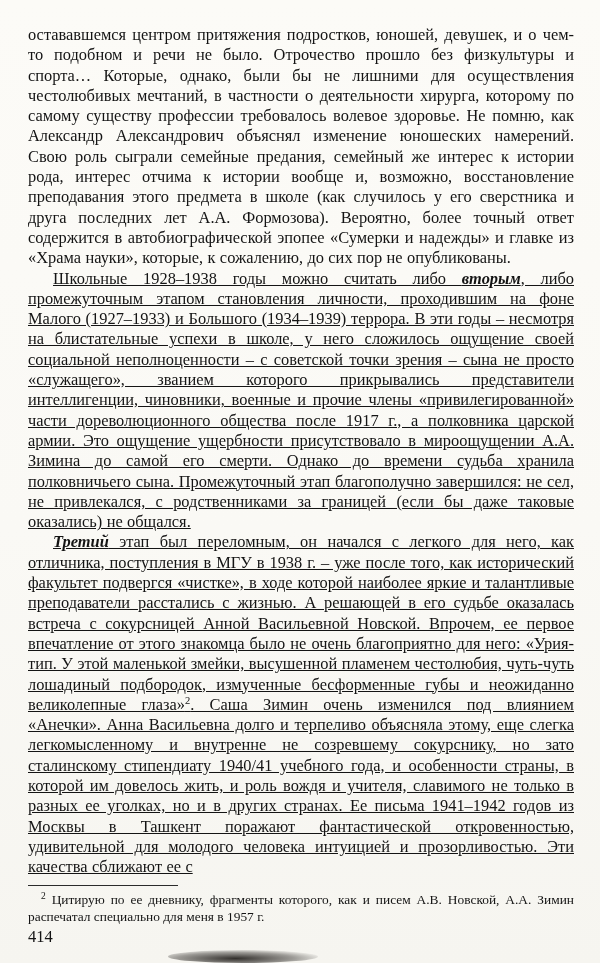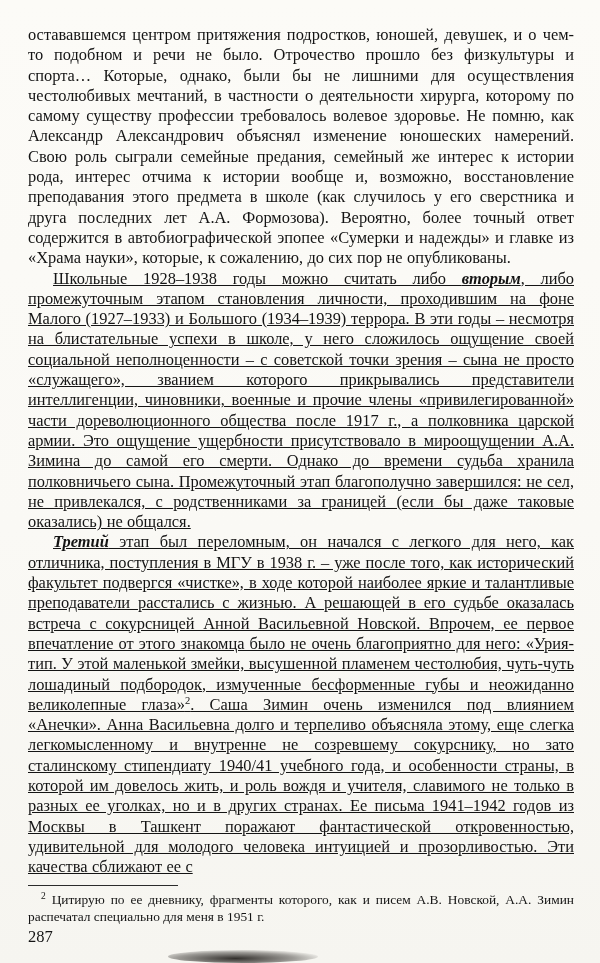--- a/index.html
+++ b/index.html
@@ -95,20 +95,20 @@
     <p class="para"><span>остававшемся центром притяжения подростков, юношей, девушек, и о чем-то подобном и речи не было. Отрочество прошло без физкультуры и спорта… Которые, однако, были бы не лишними для осуществления честолюбивых мечтаний, в частности о деятельности хирурга, которому по самому существу профессии требовалось волевое здоровье. Не помню, как Александр Александрович объяснял изменение юношеских намерений. Свою роль сыграли семейные предания, семейный же интерес к истории рода, интерес отчима к истории вообще и, возможно, восстановление преподавания этого предмета в школе (как случилось у его сверстника и друга последних лет А.А. Формозова). Вероятно, более точный ответ содержится в автобиографической эпопее «Сумерки и надежды» и главке из «Храма науки», которые, к сожалению, до сих пор не опубликованы.</span></p>
 
     <p class="para indent"><span>Школьные 1928–1938 годы можно считать либо </span><span class="bi">вторым</span><span>, либо промежуточным этапом становления личности, проходившим на фоне Малого (1927–1933) и Большого (1934–1939) террора. В эти годы – несмотря на блистательные успехи в школе, у него сложилось ощущение своей социальной неполноценности – с советской точки зрения – сына не просто «служащего», званием которого прикрывались представители интеллигенции, чиновники, военные и прочие члены «привилегированной» части дореволюционного общества после 1917 г., а полковника царской армии. Это ощущение ущербности присутствовало в мироощущении А.А. Зимина до самой его смерти. Однако до времени судьба хранила полковничьего сына. Промежуточный этап благополучно завершился: не сел, не привлекался, с родственниками за границей (если бы даже таковые оказались) не общался.</span></p>
 
     <p class="para indent"><span class="bi">Третий</span><span> этап был переломным, он начался с легкого для него, как отличника, поступления в МГУ в 1938 г. – уже после того, как исторический факультет подвергся «чистке», в ходе которой наиболее яркие и талантливые преподаватели расстались с жизнью. А решающей в его судьбе оказалась встреча с сокурсницей Анной Васильевной Новской. Впрочем, ее первое впечатление от этого знакомца было не очень благоприятно для него: «Урия-тип. У этой маленькой змейки, высушенной пламенем честолюбия, чуть-чуть лошадиный подбородок, измученные бесформенные губы и неожиданно великолепные глаза»</span><span class="fn-ref">2</span><span>. Саша Зимин очень изменился под влиянием «Анечки». Анна Васильевна долго и терпеливо объясняла этому, еще слегка легкомысленному и внутренне не созревшему сокурснику, но зато сталинскому стипендиату 1940/41 учебного года, и особенности страны, в которой им довелось жить, и роль вождя и учителя, славимого не только в разных ее уголках, но и в других странах. Ее письма 1941–1942 годов из Москвы в Ташкент поражают фантастической откровенностью, удивительной для молодого человека интуицией и прозорливостью. Эти качества сближают ее с</span></p>
 
   </div>
 
   <div class="footnote-area">
     <div class="footnote-rule"></div>
-    <p class="footnote"><span class="fn-marker">2</span><span> Цитирую по ее дневнику, фрагменты которого, как и писем А.В. Новской, А.А. Зимин распечатал специально для меня в 1951 г.</span></p>
+    <p class="footnote"><span class="fn-marker">2</span><span> Цитирую по ее дневнику, фрагменты которого, как и писем А.В. Новской, А.А. Зимин распечатал специально для меня в 1957 г.</span></p>
   </div>
 
-  <div class="page-number">287</div>
+  <div class="page-number">414</div>
 
   <div class="scan-artifact"></div>
 
 </div>
 
 </body></html>

